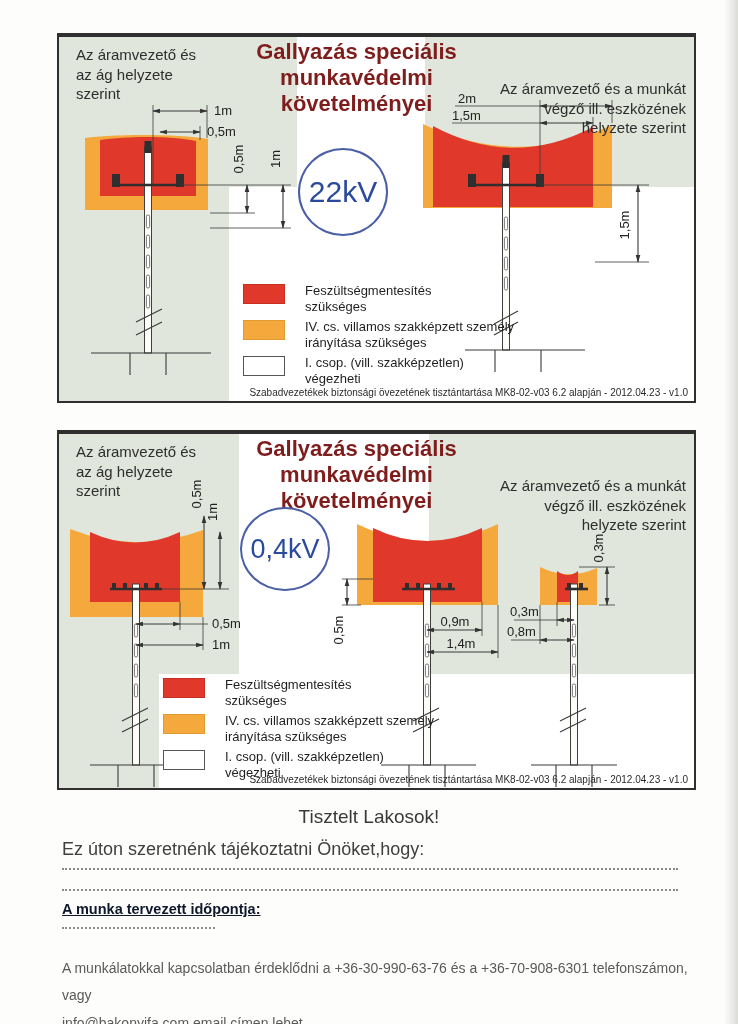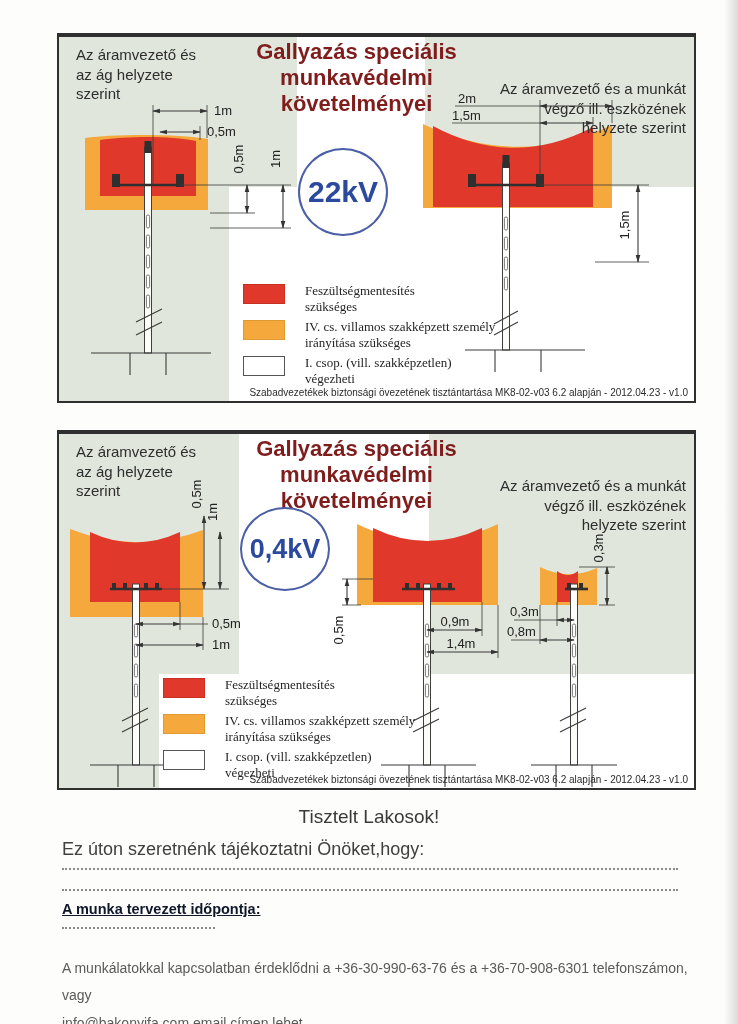--- a/index.html
+++ b/index.html
@@ -18,29 +18,29 @@
   .p2 .wband{left:180px;top:0;width:190px;height:100%;}
   .p2 .wlow{left:100px;top:240px;right:0;bottom:0;}
   .hleft{position:absolute;left:17px;top:8px;width:210px;font-size:15px;line-height:1.3;
     color:#2e2e2e;white-space:pre-line;}
   .hright{position:absolute;right:8px;top:8px;width:250px;font-size:15px;line-height:1.3;
     color:#2e2e2e;text-align:right;white-space:pre-line;margin-top:34px;}
   .ptitle{position:absolute;left:170px;top:2px;width:255px;text-align:center;
     font-size:22px;font-weight:bold;color:#7f1d1d;line-height:1.18;white-space:pre-line;}
   .vcircle{position:absolute;border:2px solid #4a5fa5;border-radius:50%;background:#fff;
     display:flex;align-items:center;justify-content:center;
-    font-weight:bold;color:#2b4a9e;}
+    font-weight:normal;color:#2b4a9e;}
   .p1 .vcircle{left:239px;top:111px;width:86px;height:84px;font-size:30px;}
   .p2 .vcircle{left:181px;top:73px;width:86px;height:80px;font-size:27px;}
   .dsvg{position:absolute;left:0;top:0;pointer-events:none;}
   
   .legend{position:absolute;width:420px;}
   .p1 .legend{left:184px;top:246px;}
   .p2 .legend{left:104px;top:243px;}
-  .lrow{display:flex;align-items:flex-start;margin-bottom:3px;font-family:Liberation Serif, serif;}
+  .lrow{display:flex;align-items:flex-start;margin-bottom:3px;}
   .sw{width:40px;height:18px;margin-right:20px;flex:0 0 auto;margin-top:1px;}
   .sw-red{background:#e0392c;border:1px solid #c53023;}
   .sw-orange{background:#f5a93c;border:1px solid #e09a32;}
   .sw-white{background:#ffffff;border:1px solid #555;}
   .ltxt{font-size:13px;line-height:1.26;color:#1f1f1f;white-space:pre-line;}
   .pfoot{position:absolute;right:6px;bottom:3px;font-size:10px;color:#2b2b2b;}
   
   .salut{position:absolute;left:0;top:806px;width:100%;text-align:center;
     font-size:19px;font-weight:normal;color:#3a3a3a;}
   .intro{position:absolute;left:62px;top:839px;font-size:18px;color:#404040;}

